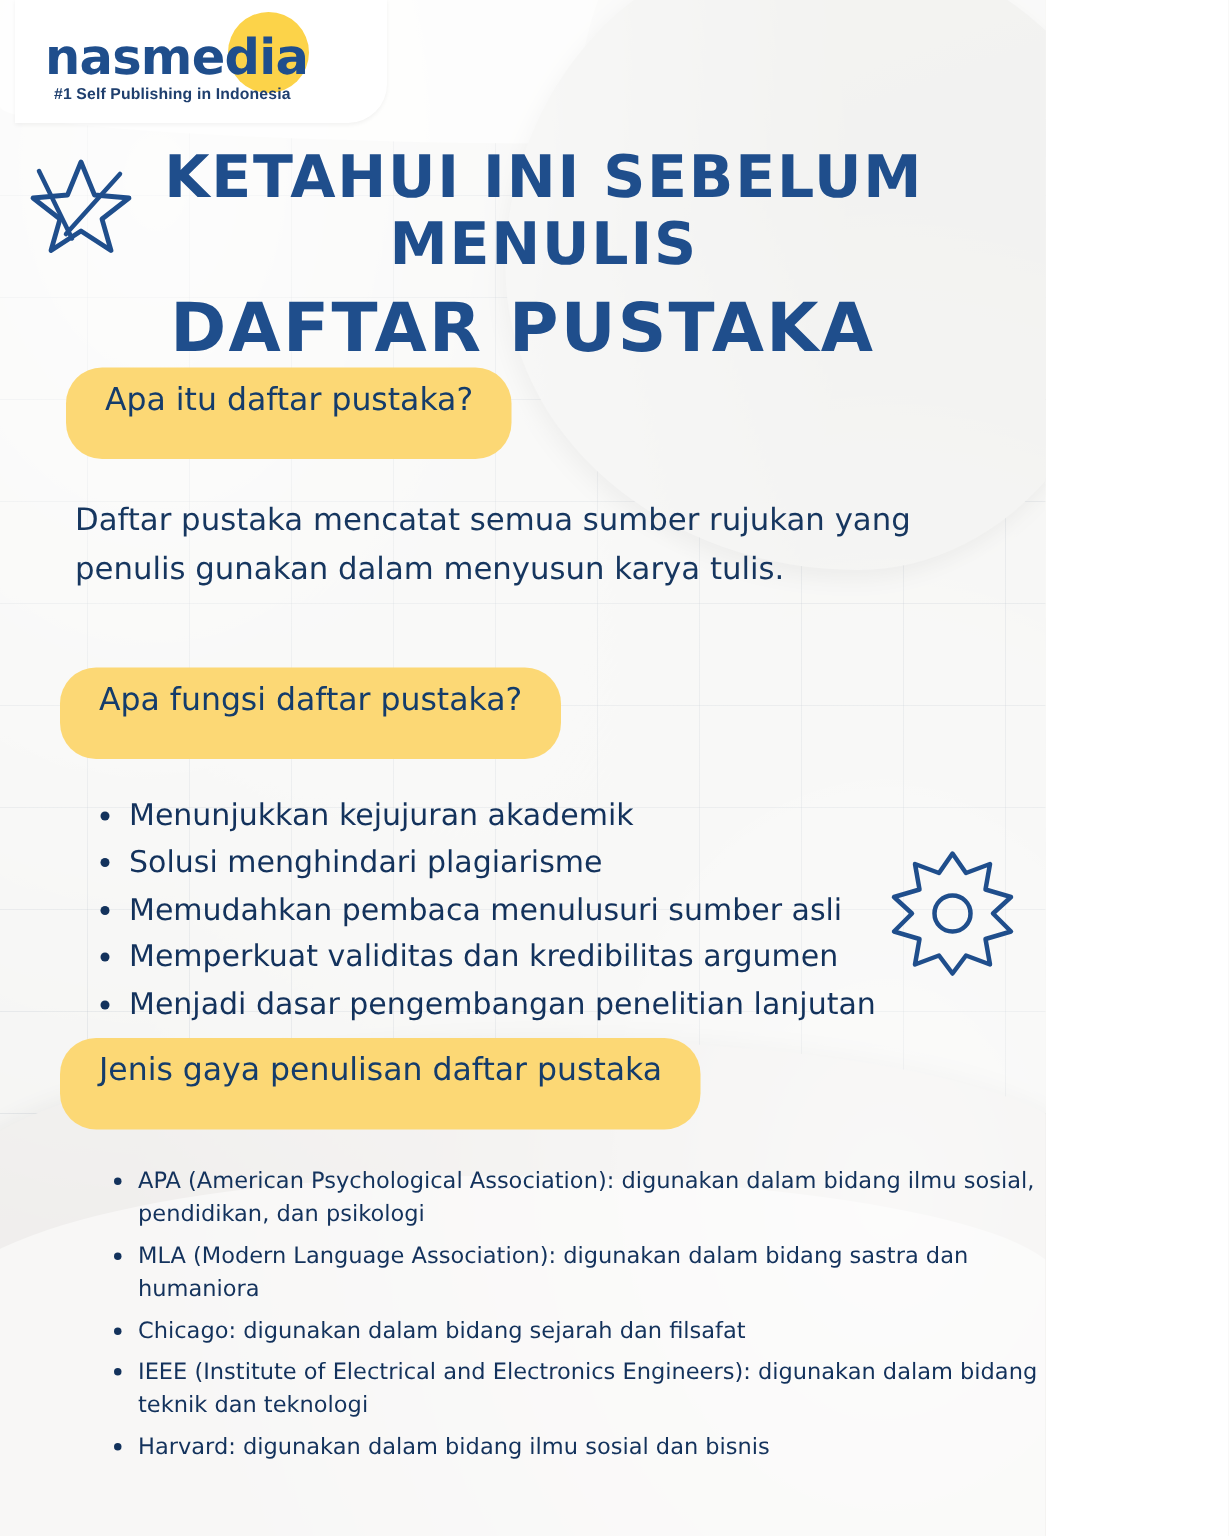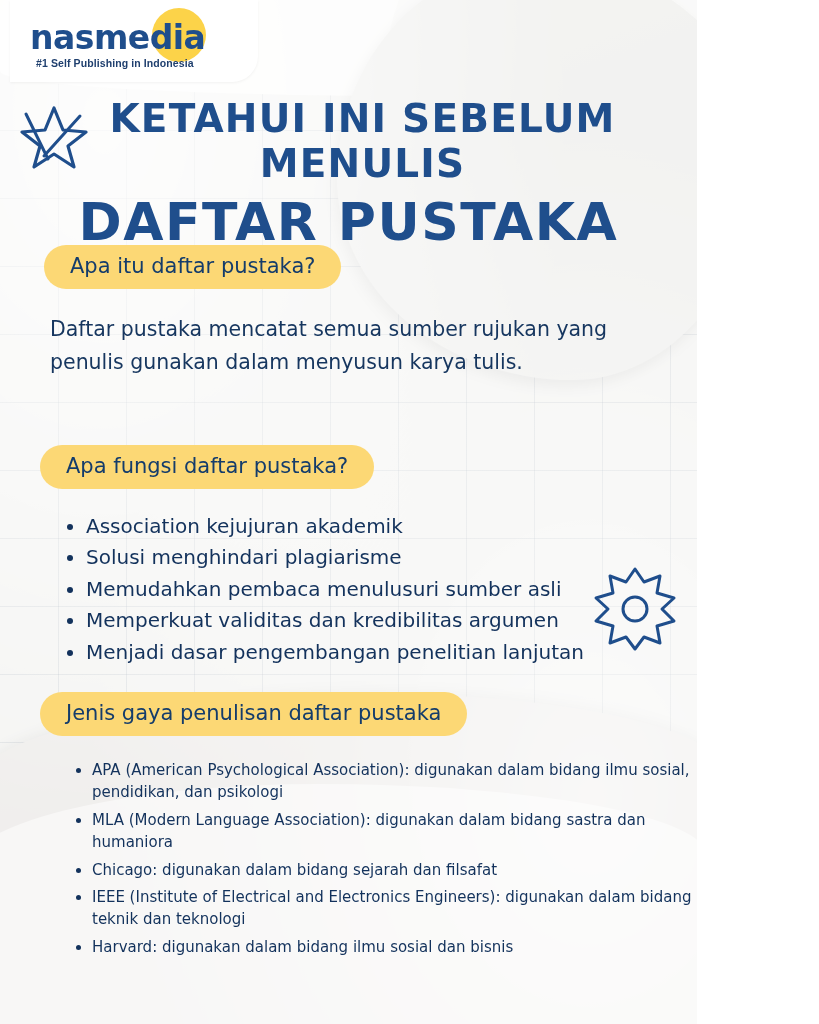--- a/index.html
+++ b/index.html
@@ -126,21 +126,21 @@
     font-family: "DejaVu Sans", sans-serif;
     font-size: 39px;
     font-weight: bold;
     letter-spacing: 1.2px;
     color: #1f4e8c;
     margin: 0;
     padding-left: 28px;
   }
   .title-line2 {
     font-family: "DejaVu Sans", sans-serif;
-    font-size: 52px;
+    font-size: 45px;
     font-weight: bold;
     letter-spacing: 1.5px;
     color: #1f4e8c;
     margin: 6px 0 0 0;
   }
 
   
   .star-deco {
     position: absolute;
     left: 18px; top: 104px;
@@ -156,21 +156,21 @@
     left: 700px; top: 960px;
     z-index: 6;
   }
 
   
   .pill {
     display: inline-block;
     background: #fcd875;
     color: #143c6b;
     font-size: 21px;
-    padding: 9px 26px 11px 26px;
+    padding: 9px 26px 28px 26px;
     border-radius: 24px;
     font-family: "DejaVu Sans", sans-serif;
     white-space: nowrap;
   }
 
   .section { position: absolute; z-index: 5; }
 
   #sec-apa { left: 44px; top: 245px; }
   #sec-apa .body {
     margin: 24px 0 0 6px;
@@ -257,21 +257,21 @@
   </div>
 
   <div class="section" id="sec-apa">
     <div class="pill">Apa itu daftar pustaka?</div>
     <p class="body">Daftar pustaka mencatat semua sumber rujukan yang penulis  gunakan dalam menyusun karya tulis.</p>
   </div>
 
   <div class="section" id="sec-fungsi">
     <div class="pill">Apa fungsi daftar pustaka?</div>
     <ul>
-      <li>Association kejujuran akademik</li>
+      <li>Menunjukkan kejujuran akademik</li>
       <li>Solusi menghindari plagiarisme</li>
       <li>Memudahkan pembaca menulusuri sumber asli</li>
       <li>Memperkuat validitas dan kredibilitas argumen</li>
       <li>Menjadi dasar pengembangan penelitian lanjutan</li>
     </ul>
   </div>
 
   <div class="section" id="sec-jenis">
     <div class="pill">Jenis gaya penulisan daftar pustaka</div>
     <ul>

